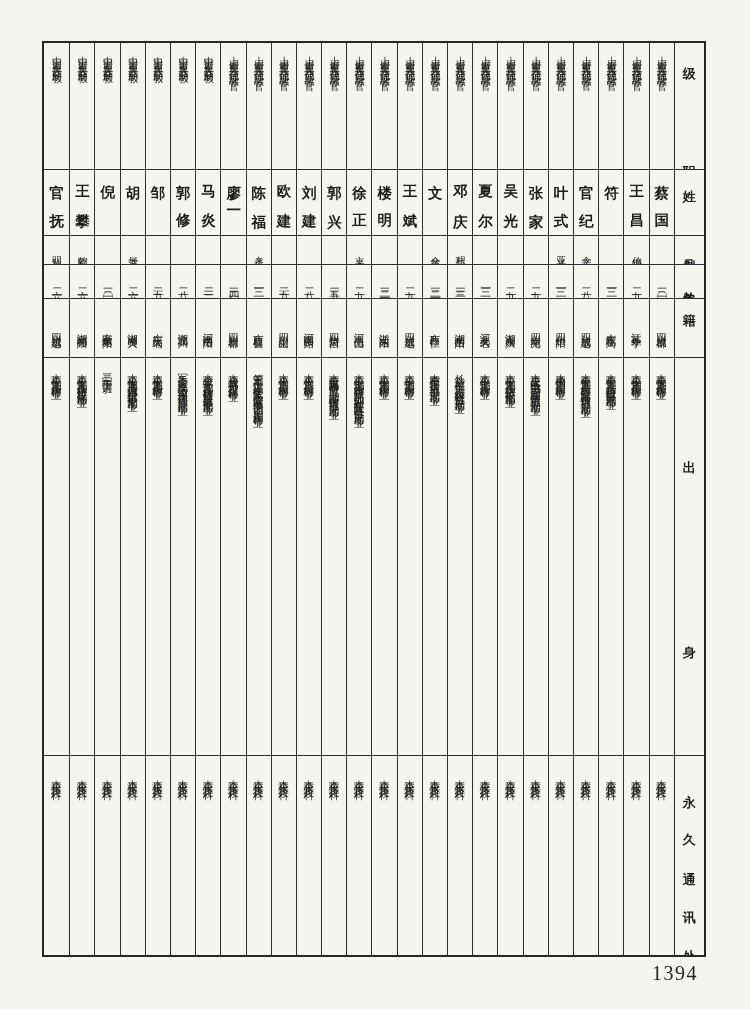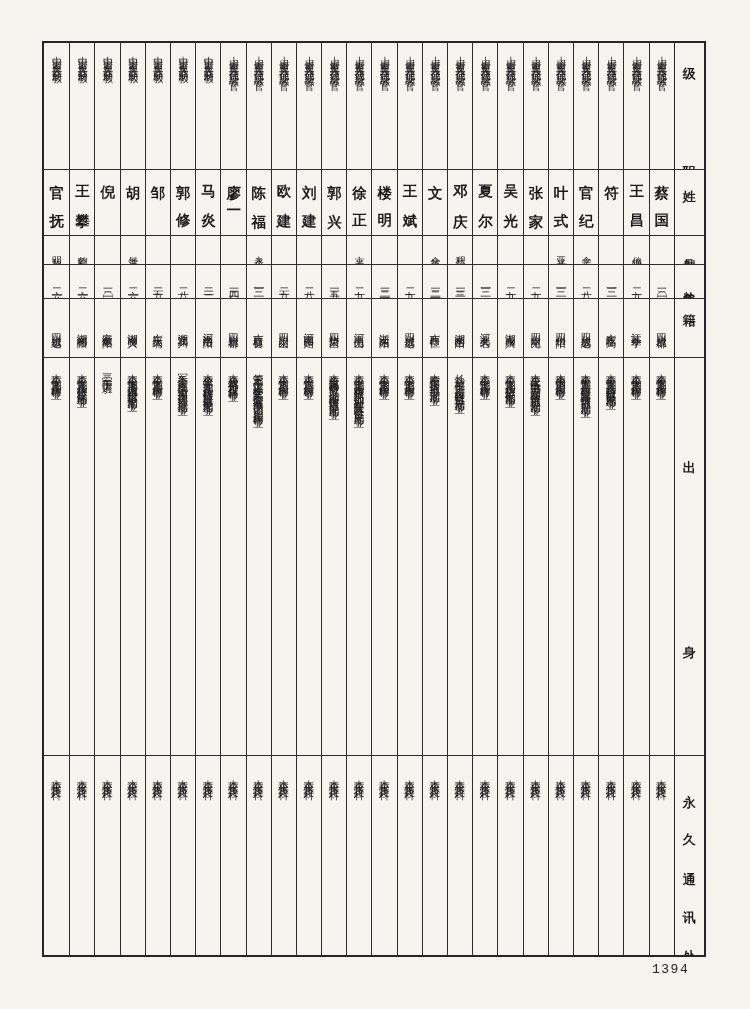--- a/index.html
+++ b/index.html
@@ -60,22 +60,22 @@
   .h-rank    .vt { padding:14px 0; }
   .h-name    .vt { padding:10px 0; }
   .h-alias   .vt { font-size:12px !important; }
   .h-age     .vt { font-size:12px !important; }
   .h-native  .vt { padding:5px 0; }
   .h-origin  .vt { padding:92px 0 120px; }
   .h-contact .vt { padding:28px 0 16px; }
 
   .page-num {
     position:absolute; left:652px; top:962px;
-    font-family:Liberation Mono, monospace;
-    font-size:13px; letter-spacing:1.5px; color:#242424;
+    font-family:Liberation Serif, serif;
+    font-size:20px; letter-spacing:1.5px; color:#242424;
   }
 </style>
 </head>
 <body>
 
 <div class="roster" id="roster">
   <div class="col header-col">
     <div class="cell c-rank h-rank">
         <span class="vt vt-j">级职</span>
       </div>

